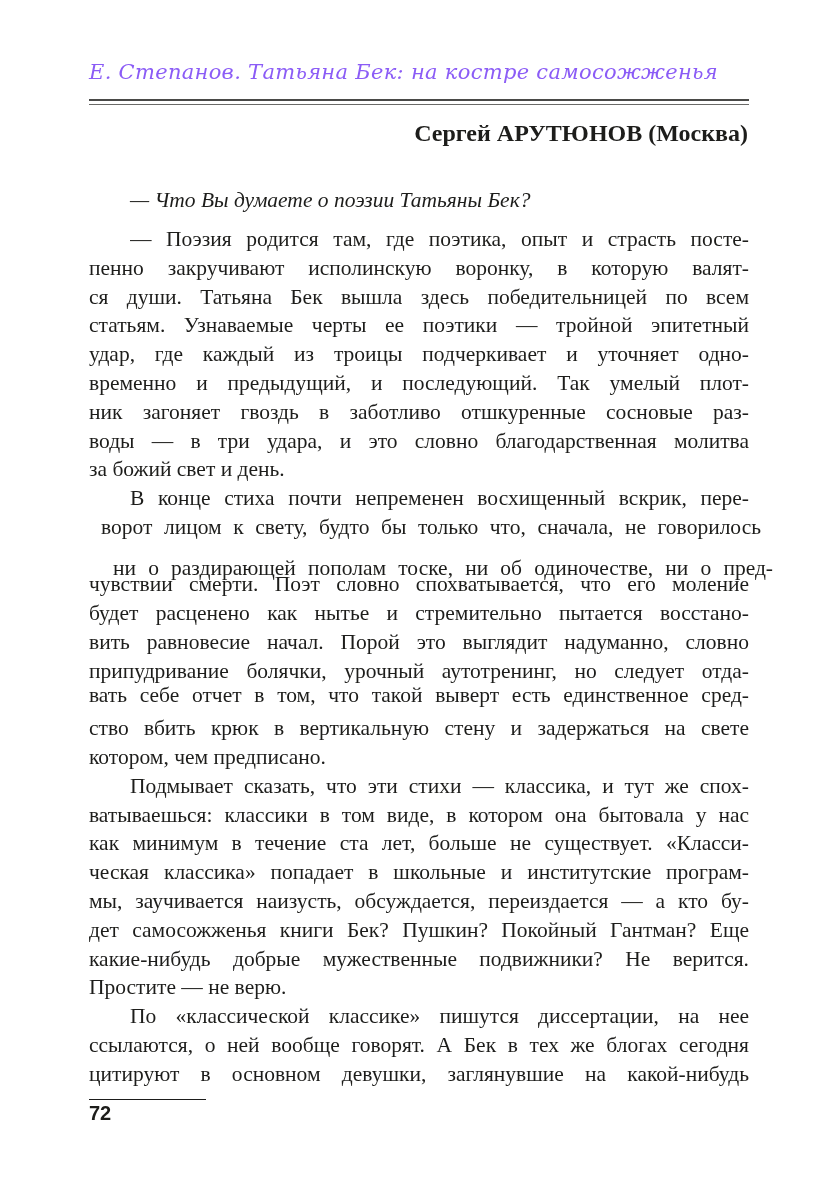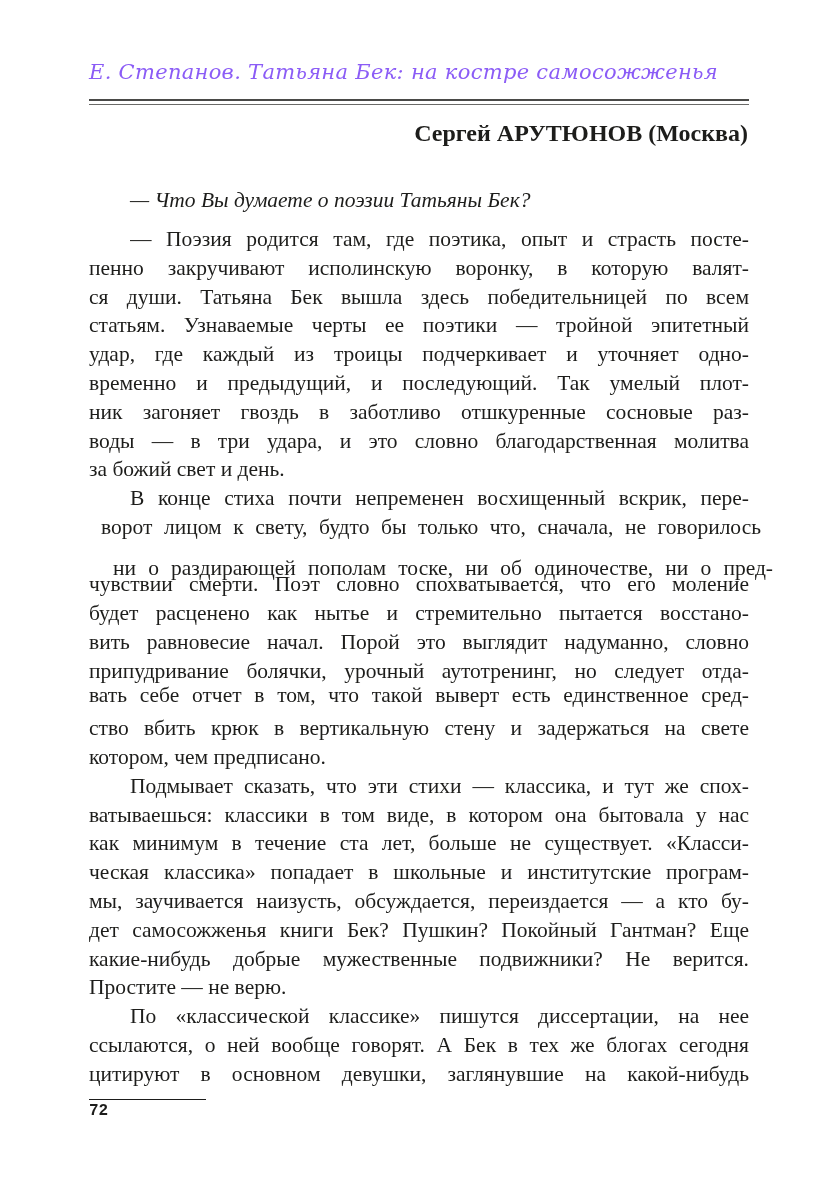--- a/index.html
+++ b/index.html
@@ -24,21 +24,21 @@
   .line.last { text-align-last: left; }
   .line.indent { left: 130px; width: 619px; }
   .question {
     position: absolute; left: 130px; top: 188px;
     font-family: "Liberation Serif", serif; font-style: italic; font-weight: normal;
     font-size: 21.5px; white-space: nowrap;
   }
   .footnote-rule { position: absolute; left: 89px; top: 1099px; width: 117px; height: 1px; background: #1d1d1b; }
   .page-number {
     position: absolute; left: 89px; top: 1102px;
-    font-family: Liberation Mono, monospace; font-weight: bold; font-size: 16px;
+    font-family: Liberation Sans, sans-serif; font-weight: bold; font-size: 20px;
   }
 </style>
 </head>
 <body>
 
 <div class="running-head">Е. Степанов. Татьяна Бек: на костре самосожженья</div>
 <div class="rule-thick"></div>
 <div class="rule-thin"></div>
 <div class="byline">Сергей АРУТЮНОВ (Москва)</div>
 

